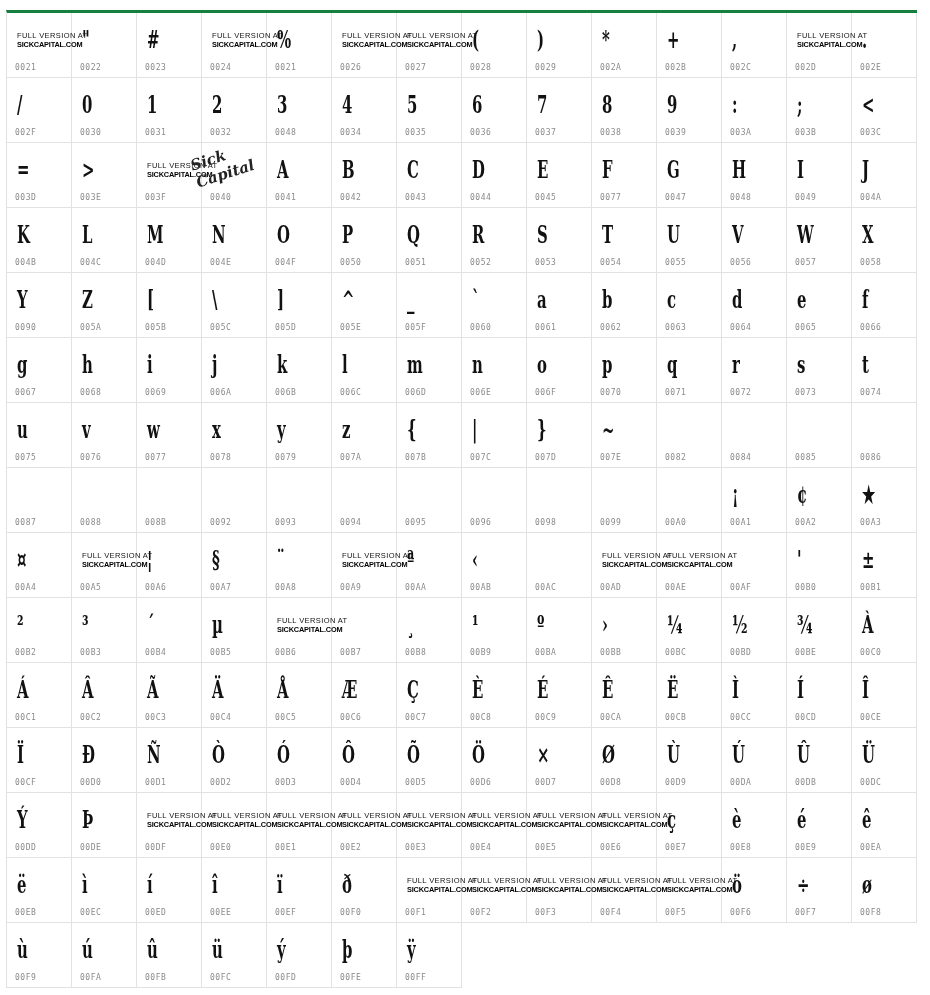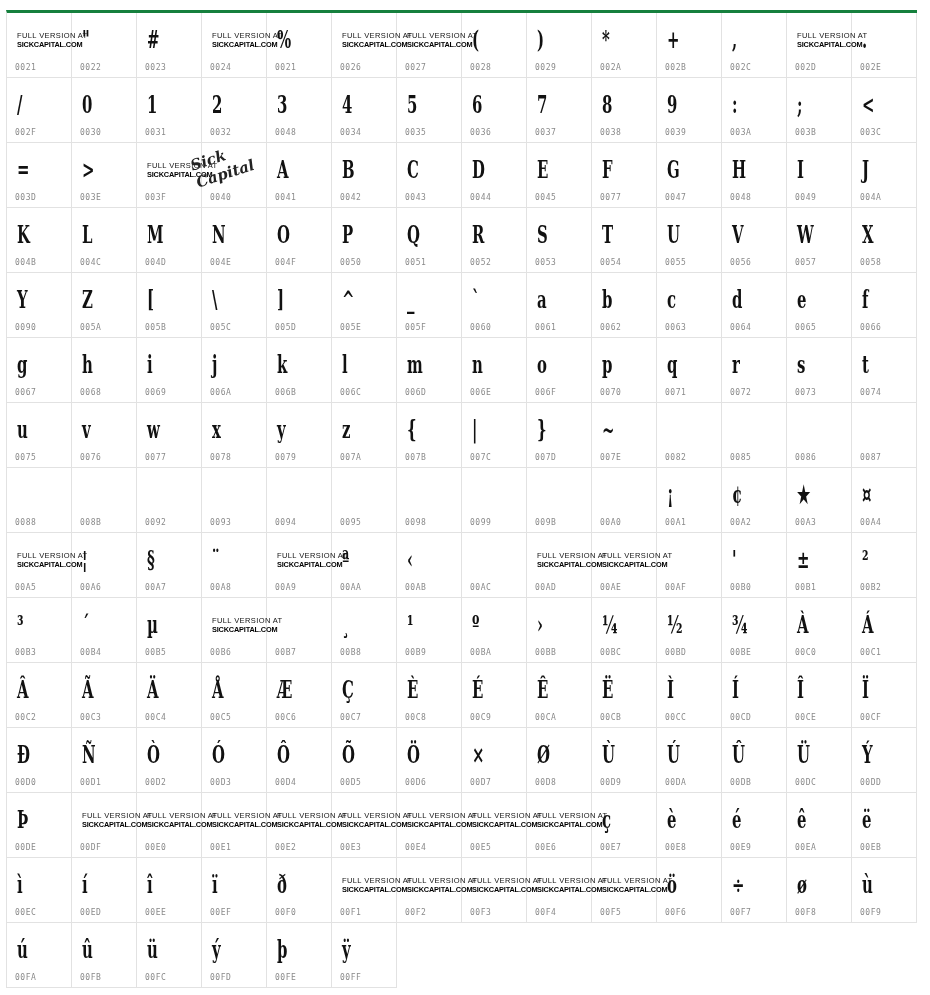--- a/index.html
+++ b/index.html
@@ -457,20 +457,24 @@
     <div class="cell">
       <span class="glyph">~</span>
       <span class="code">007E</span>
     </div>
     <div class="cell">
       <span class="glyph"></span>
       <span class="code">0082</span>
     </div>
     <div class="cell">
       <span class="glyph"></span>
+      <span class="code">0084</span>
+    </div>
+    <div class="cell">
+      <span class="glyph"></span>
       <span class="code">0085</span>
     </div>
     <div class="cell">
       <span class="glyph"></span>
       <span class="code">0086</span>
     </div>
     <div class="cell">
       <span class="glyph"></span>
       <span class="code">0087</span>
     </div>
@@ -493,29 +497,29 @@
     <div class="cell">
       <span class="glyph"></span>
       <span class="code">0094</span>
     </div>
     <div class="cell">
       <span class="glyph"></span>
       <span class="code">0095</span>
     </div>
     <div class="cell">
       <span class="glyph"></span>
+      <span class="code">0096</span>
+    </div>
+    <div class="cell">
+      <span class="glyph"></span>
       <span class="code">0098</span>
     </div>
     <div class="cell">
       <span class="glyph"></span>
       <span class="code">0099</span>
-    </div>
-    <div class="cell">
-      <span class="glyph"></span>
-      <span class="code">009B</span>
     </div>
     <div class="cell">
       <span class="glyph"></span>
       <span class="code">00A0</span>
     </div>
     <div class="cell">
       <span class="glyph">¡</span>
       <span class="code">00A1</span>
     </div>
     <div class="cell">

